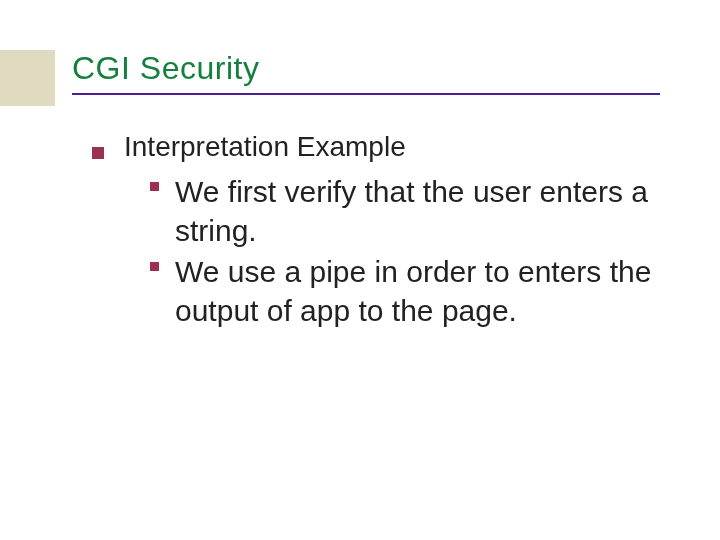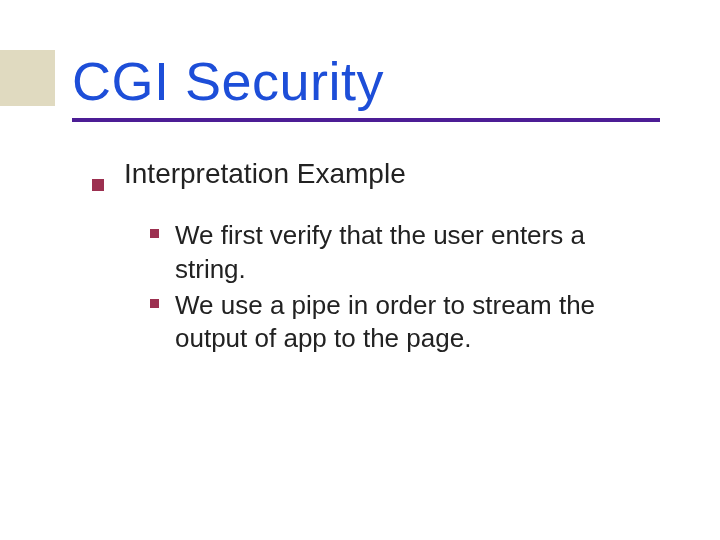--- a/index.html
+++ b/index.html
@@ -17,33 +17,33 @@
     width: 55px;
     height: 56px;
     background: #e0dac0;
   }
   .slide {
     position: absolute;
     left: 0; top: 0; right: 0; bottom: 0;
     padding: 50px 60px 40px 72px;
   }
   .title {
-    font-size: 54px;
-    color: #1d4ed8;
+    font-size: 32px;
+    color: #15803d;
     font-weight: 400;
     letter-spacing: 0.5px;
-    border-bottom: 4px solid #4c1d95;
+    border-bottom: 2px solid #4c1d95;
     padding-bottom: 6px;
     margin-bottom: 34px;
   }
   .level1 {
     display: flex;
-    align-items: flex-end;
+    align-items: center;
     margin-left: 20px;
-    margin-bottom: 28px;
+    margin-bottom: 8px;
   }
   .level1 .bullet {
     width: 12px;
     height: 12px;
     background: #9c3050;
     flex-shrink: 0;
     margin-top: 12px;
     margin-right: 20px;
   }
   .level1 .text {
@@ -62,21 +62,21 @@
   }
   .level2 .bullet {
     width: 9px;
     height: 9px;
     background: #9c3050;
     flex-shrink: 0;
     margin-top: 10px;
     margin-right: 16px;
   }
   .level2 .text {
-    font-size: 26px;
+    font-size: 30px;
     color: #222;
     line-height: 1.3;
     max-width: 520px;
   }
 </style>
 </head>
 <body>
 
 <div class="beige-block"></div>
 
@@ -88,16 +88,16 @@
     <div class="text">Interpretation Example</div>
   </div>
 
   <div class="level2-container">
     <div class="level2">
       <div class="bullet"></div>
       <div class="text">We first verify that the user enters a string.</div>
     </div>
     <div class="level2">
       <div class="bullet"></div>
-      <div class="text">We use a pipe in order to stream the output of app to the page.</div>
+      <div class="text">We use a pipe in order to enters the output of app to the page.</div>
     </div>
   </div>
 </div>
 
 </body></html>

